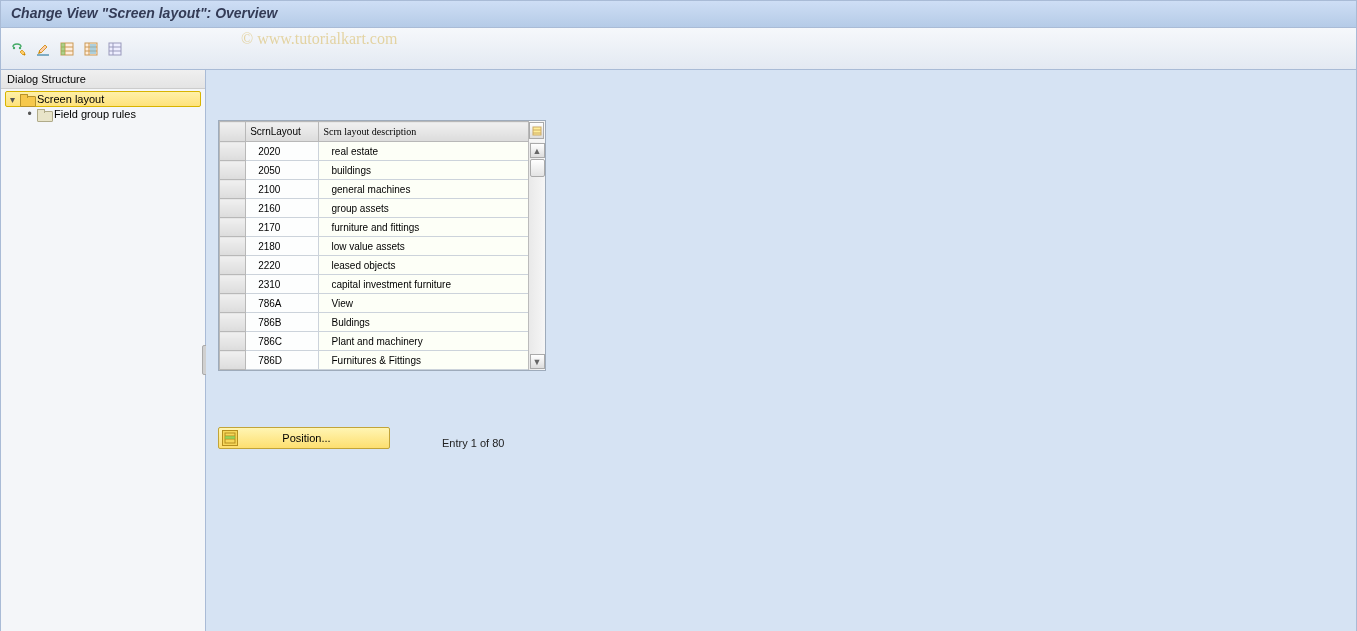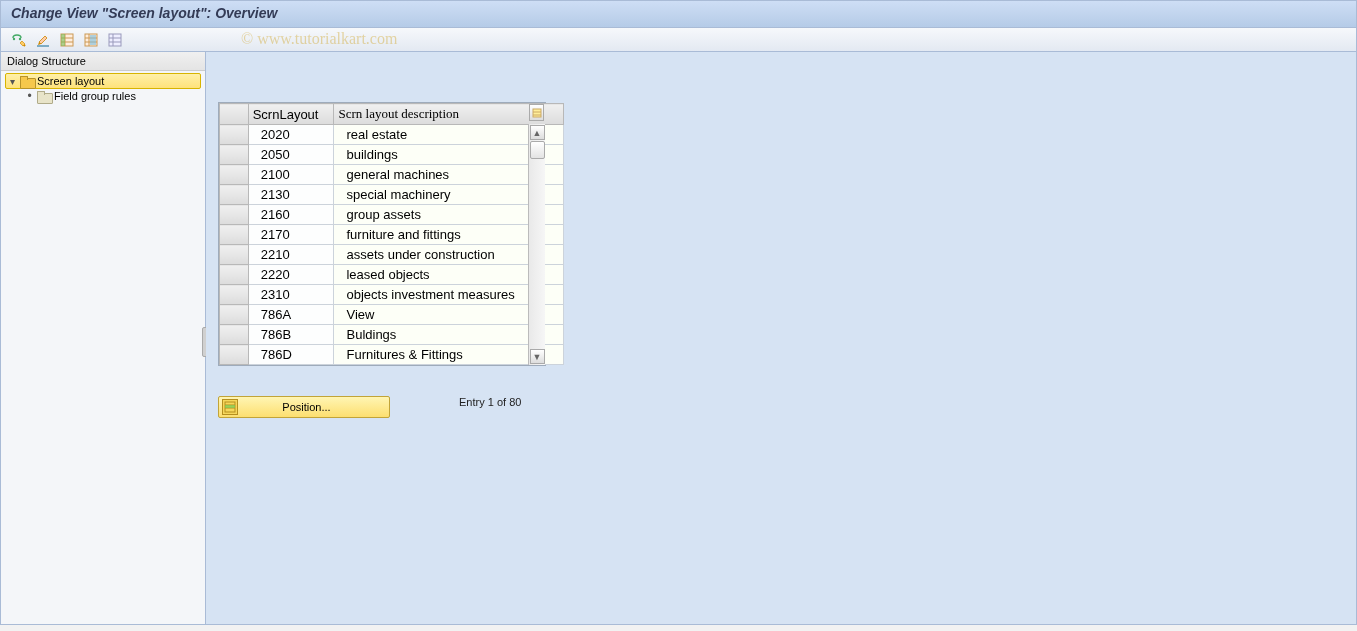--- a/index.html
+++ b/index.html
@@ -17,21 +17,21 @@
       height: 28px;
       padding: 4px 10px;
       font-weight: bold;
       font-style: italic;
       font-size: 14px;
       color: #333b56;
       border: 1px solid #a9bbd6;
     }
     .toolbar {
       background: linear-gradient(to bottom, #f6f8fb, #e3e9f2);
-      height: 24px;
+      height: 42px;
       border: 1px solid #a9bbd6;
       border-top: none;
       padding: 2px 8px;
       display: flex;
       align-items: center;
       gap: 4px;
       position: relative;
     }
     .tb-btn {
       width: 20px;
@@ -82,22 +82,22 @@
     }
     .table-wrap {
       display:inline-block;
       background: #f6f6f6;
       border: 1px solid #9eabbb;
       position: relative;
       width: 328px;
     }
     table {
       border-collapse: collapse;
-      font-size: 13px;
-      width: 345px;
+      font-size: 10px;
+      width: 310px;
     }
     th {
       background: linear-gradient(to bottom, #f0f0f0, #dcdcdc);
       border: 1px solid #b8b8b8;
       text-align: left;
       font-weight: normal;
       padding: 2px 4px;
       height: 20px;
     }
     th.rowhandle-h, td.rowhandle {
@@ -133,21 +133,21 @@
       border:1px solid #aaa; border-radius:2px;
     }
     .corner {
       width:15px; height:17px;
       background:linear-gradient(to bottom,#fff,#ddd);
       border:1px solid #aaa;
       position:absolute; top:1px; right:1px;
       display:flex; align-items:center; justify-content:center;
     }
     .corner svg { width:10px; height:10px; }
-    .position-area { margin-top: 28px; display:flex; align-items:flex-start; gap:69px; }
+    .position-area { margin-top: 54px; display:flex; align-items:flex-end; gap:52px; }
     .position-btn {
       width: 172px; height:22px;
       background: linear-gradient(to bottom,#fff5b3,#fddf70);
       border:1px solid #c2a438;
       border-radius:2px;
       display:flex; align-items:center;
       font-size:11px;
       padding-left:3px;
       gap:4px;
     }
@@ -265,57 +265,57 @@
               <td class="code">2050</td>
               <td class="desc">buildings</td>
             </tr>
             <tr>
               <td class="rowhandle"></td>
               <td class="code">2100</td>
               <td class="desc">general machines</td>
             </tr>
             <tr>
               <td class="rowhandle"></td>
-              <td class="code">2130</td>
-              <td class="desc">special machinery</td>
-            </tr>
-            <tr>
-              <td class="rowhandle"></td>
               <td class="code">2160</td>
               <td class="desc">group assets</td>
             </tr>
             <tr>
               <td class="rowhandle"></td>
               <td class="code">2170</td>
               <td class="desc">furniture and fittings</td>
             </tr>
             <tr>
               <td class="rowhandle"></td>
-              <td class="code">2210</td>
-              <td class="desc">assets under construction</td>
+              <td class="code">2180</td>
+              <td class="desc">low value assets</td>
             </tr>
             <tr>
               <td class="rowhandle"></td>
               <td class="code">2220</td>
               <td class="desc">leased objects</td>
             </tr>
             <tr>
               <td class="rowhandle"></td>
               <td class="code">2310</td>
-              <td class="desc">objects investment measures</td>
+              <td class="desc">capital investment furniture</td>
             </tr>
             <tr>
               <td class="rowhandle"></td>
               <td class="code">786A</td>
               <td class="desc">View</td>
             </tr>
             <tr>
               <td class="rowhandle"></td>
               <td class="code">786B</td>
               <td class="desc">Buldings</td>
+            </tr>
+            <tr>
+              <td class="rowhandle"></td>
+              <td class="code">786C</td>
+              <td class="desc">Plant and machinery</td>
             </tr>
             <tr>
               <td class="rowhandle"></td>
               <td class="code">786D</td>
               <td class="desc">Furnitures &amp; Fittings</td>
             </tr>
           </tbody>
       </table>
       <div class="vscroll" style="top:21px; height:calc(100% - 21px);">
         <div class="arrow">▲</div>

